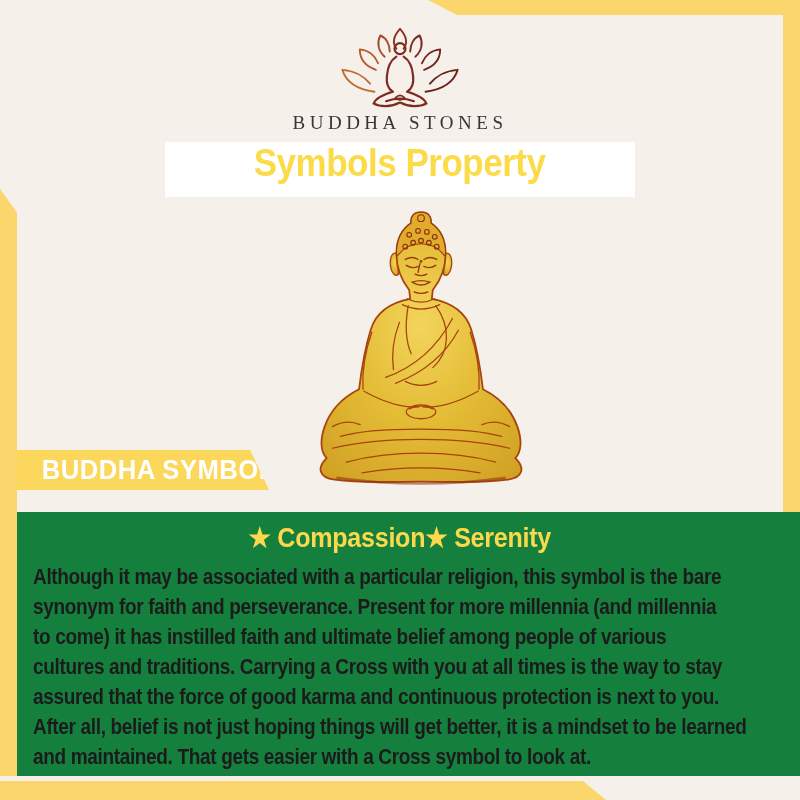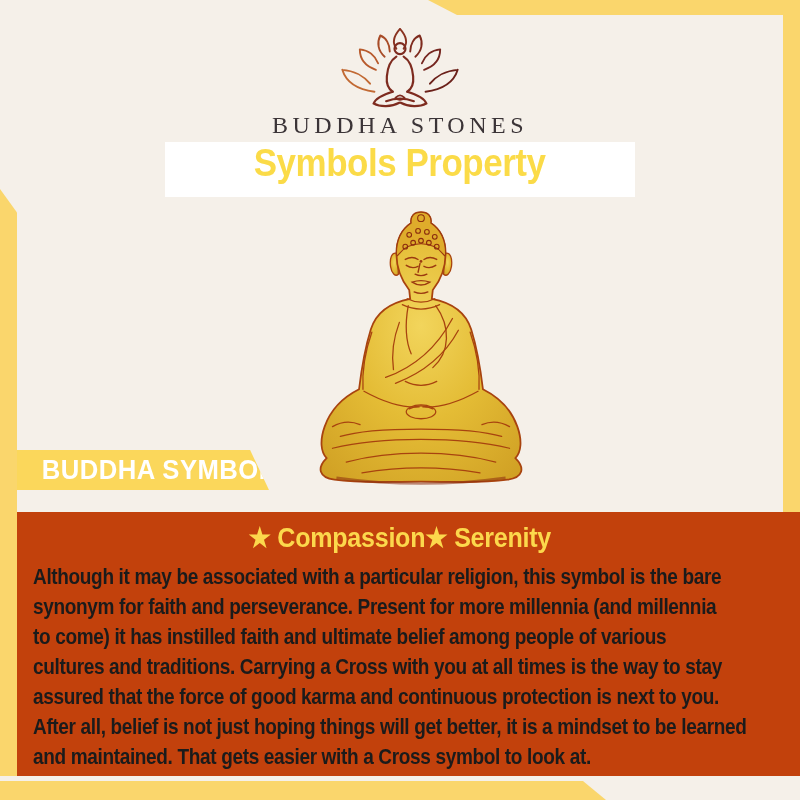--- a/index.html
+++ b/index.html
@@ -16,21 +16,21 @@
   .accent-right { left:783px; top:0; width:17px; height:598px;
     clip-path:polygon(0 0,100% 0,100% 100%,0 96%); }
   .accent-left { left:0; top:189px; width:17px; height:587px;
     clip-path:polygon(0 0,100% 4%,100% 100%,0 100%); }
   .accent-bottom { left:0; top:781px; width:606px; height:19px;
     clip-path:polygon(0 0,96.2% 0,100% 100%,0 100%); }
   
   .logo { position:absolute; left:325px; top:26px; width:150px; height:84px; }
   .brand-name {
     position:absolute; left:0; top:112px; width:800px; text-align:center;
-    font-family:"Liberation Serif", serif; font-size:24px; font-weight:400;
+    font-family:"Liberation Serif", serif; font-size:19px; font-weight:400;
     letter-spacing:4.5px; color:#3B3437;
   }
   .title-box {
     position:absolute; left:165px; top:142px; width:470px; height:55px;
     background:#FFFFFF; display:flex; align-items:flex-start; justify-content:center;
   }
   .title-text {
     font-size:38px; font-weight:700; color:#FBDB48; letter-spacing:-0.5px;
     transform:scaleX(0.92); transform-origin:center center; white-space:nowrap;
   }
@@ -43,21 +43,21 @@
     display:flex; align-items:center;
   }
   .section-banner span {
     padding-left:26px; color:#FFFFFF; font-size:27px; font-weight:700;
     letter-spacing:0.5px; transform:scaleX(0.95); transform-origin:left center;
     white-space:nowrap;
   }
   
   .text-block {
     position:absolute; left:17px; top:512px; width:783px; height:264px;
-    background:#c2410c;
+    background:#15803d;
   }
   .traits-heading {
     position:absolute; left:0; top:10px; width:766px; text-align:center;
   }
   .traits-heading span {
     display:inline-block; font-size:27px; font-weight:700; color:#FCD84C;
     letter-spacing:-0.3px; transform:scaleX(0.93); transform-origin:center top;
     white-space:nowrap;
   }
   .body-lines { position:absolute; left:16px; top:50px; }

